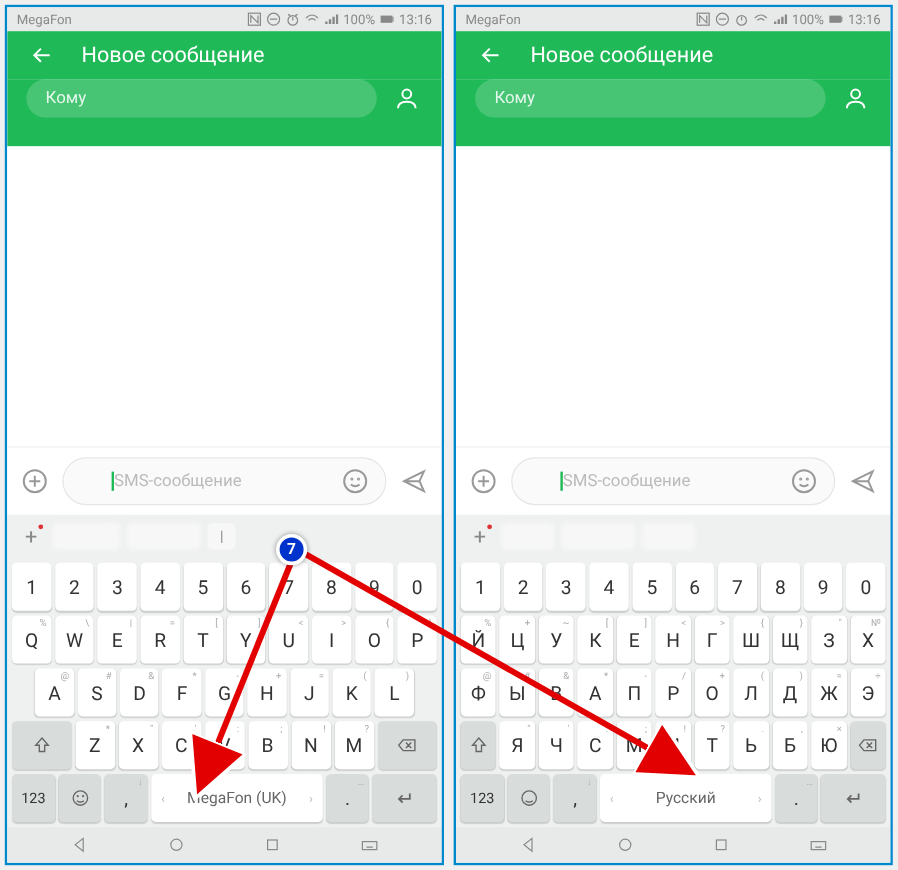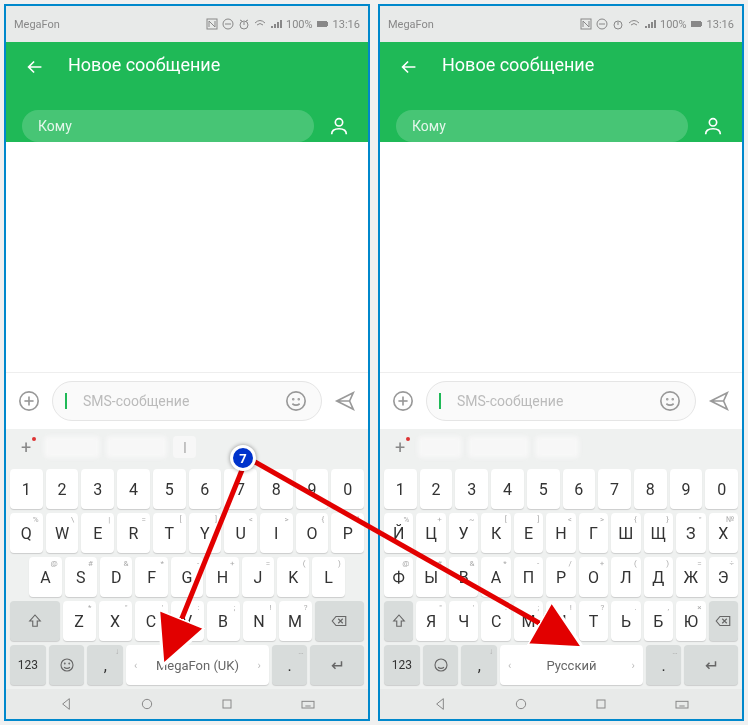--- a/index.html
+++ b/index.html
@@ -1,28 +1,28 @@
 <!DOCTYPE html>
 <html><head>
 <meta charset="utf-8">
 <style>
 * { margin: 0; padding: 0; box-sizing: border-box; }
 body { font-family: -apple-system, Roboto, Arial, sans-serif; background: #f0f0f0; width: 748px; height: 725px; display: flex; gap: 8px; padding: 4px; position: relative; }
 .phone { flex: 1; border: 2px solid #0088cc; background: #fff; display: flex; flex-direction: column; overflow: hidden; }
-.statusbar { background: #e8eae9; color: #888; font-size: 11px; padding: 3px 8px; display: flex; justify-content: space-between; align-items: center; height: 36px; }
+.statusbar { background: #e8eae9; color: #888; font-size: 11px; padding: 3px 8px; display: flex; justify-content: space-between; align-items: center; height: 20px; }
 .statusbar .right { display: flex; gap: 4px; align-items: center; padding-left: 44px; }
 .statusbar svg { width: 12px; height: 12px; fill: #888; }
-.header { background: #1fb957; color: #fff; padding: 12px 16px; display: flex; align-items: flex-start; gap: 20px; height: 68px; }
+.header { background: #1fb957; color: #fff; padding: 12px 16px; display: flex; align-items: center; gap: 20px; height: 40px; }
 .header-title { font-size: 18px; font-weight: 400; }
-.recipient-bar { background: #1fb957; padding: 0 16px 0; display: flex; align-items: center; gap: 12px; }
+.recipient-bar { background: #1fb957; padding: 0 16px 24px; display: flex; align-items: center; gap: 12px; }
 .recipient-input { flex: 1; background: rgba(255,255,255,0.18); border-radius: 18px; padding: 8px 16px; color: rgba(255,255,255,0.85); font-size: 14px; }
 .content-area { flex: 1; background: #fff; }
 .input-bar { display: flex; align-items: center; gap: 10px; padding: 8px 10px; border-top: 1px solid #eee; background: #fff; }
 .msg-input { flex: 1; display: flex; align-items: center; background: #fafafa; border: 1px solid #e5e5e5; border-radius: 20px; padding: 6px 12px; gap: 8px; }
-.msg-text { flex: 1; color: #bbb; font-size: 14px; border-left: 2px solid #1fb957; padding-left: 16px; }
+.msg-text { flex: 1; color: #bbb; font-size: 14px; border-left: 2px solid #1fb957; padding-left: 0; margin-left: 28px; }
 .suggestion-strip { background: #eff1f0; padding: 4px 8px; display: flex; align-items: center; gap: 6px; height: 36px; }
 .sugg-plus { width: 24px; height: 24px; display: flex; align-items: center; justify-content: center; color: #888; font-size: 18px; position: relative; }
 .sugg-plus::after { content:''; position:absolute; top:2px; right:2px; width:4px; height:4px; background:#d33; border-radius:50%; }
 .sugg-chip { background: #f7f7f7; border-radius: 4px; padding: 4px 10px; color: transparent; font-size: 12px; filter: blur(2px); }
 .sugg-chip.vis { color:#888; filter:none; }
 .keyboard { background: #eff1f0; padding: 4px; display: flex; flex-direction: column; gap: 4px; }
 .kb-row { display: flex; gap: 3px; }
 .key { flex: 1; background: #fff; border-radius: 4px; display: flex; flex-direction: column; align-items: center; justify-content: center; height: 40px; font-size: 16px; color: #333; position: relative; box-shadow: 0 1px 1px rgba(0,0,0,0.15); }
 .key .sup { position: absolute; top: 2px; right: 4px; font-size: 8px; color: #aaa; }
 .key.fn { background: #d8dcdb; }

